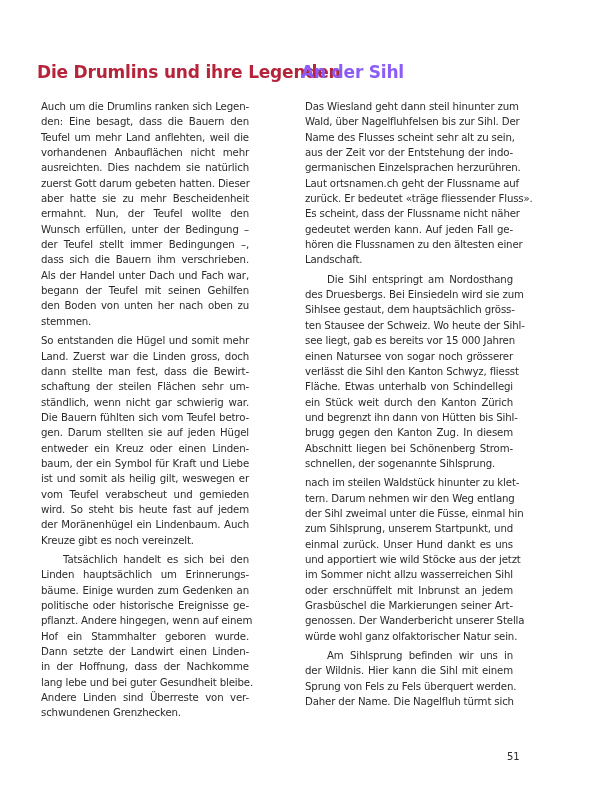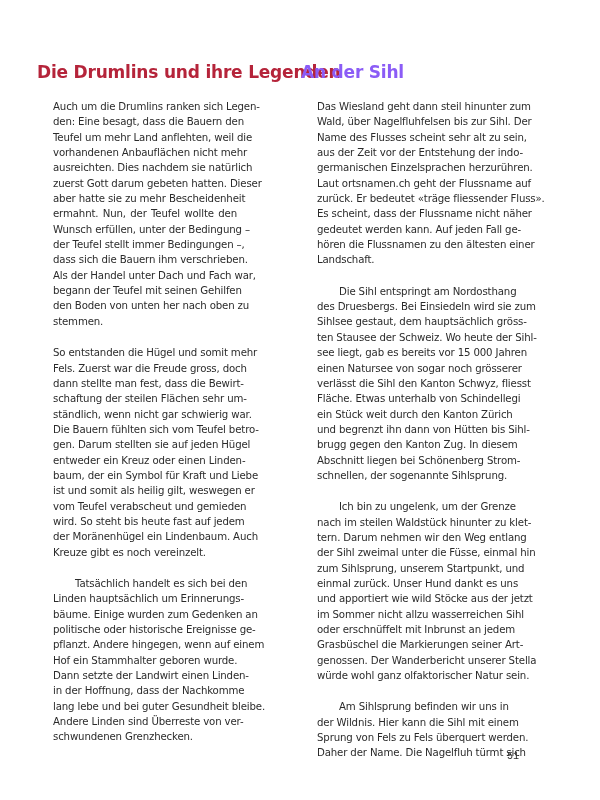--- a/index.html
+++ b/index.html
@@ -3,25 +3,25 @@
 <meta charset="utf-8">
 <style>
   html, body { margin: 0; padding: 0; background: #ffffff; }
   body { width: 600px; height: 800px; position: relative; overflow: hidden;
          font-family: "DejaVu Sans", sans-serif; color: #2b2b2b; }
   .col { position: absolute; top: 64px; width: 216px; }
   .col.left { left: 37px; }
   .col.right { left: 301px; }
   .heading { font-size: 17px; font-weight: bold; color: #b5243a; line-height: 16px;
              margin: 0 0 19px 0; letter-spacing: -0.2px; white-space: nowrap; }
-  .para { font-size: 10.2px; line-height: 15.35px; text-align: justify; margin: 16px;
+  .para { font-size: 10.2px; line-height: 15.35px; text-align: justify; margin: 4px;
           letter-spacing: -0.15px; hyphens: manual; }
   .line { display: block; text-align: justify; text-align-last: justify; white-space: nowrap; overflow: visible; }
   .line.last { text-align-last: left; }
-  .pagenum { position: absolute; left: 507px; top: 751px; font-size: 10px; color: #2b2b2b; font-family: Liberation Mono, monospace; }
+  .pagenum { position: absolute; left: 507px; top: 751px; font-size: 10px; color: #2b2b2b; }
 </style>
 </head>
 <body>
 
 <div class="col left">
   <h2 class="heading" style="color: rgb(181, 36, 58);">Die Drumlins und ihre Legenden</h2>
   <div id="left-body">
       <p class="para">
         <span class="line">Auch um die Drumlins ranken sich Legen-</span>
         <span class="line">den: Eine besagt, dass die Bauern den</span>
@@ -34,21 +34,21 @@
         <span class="line">Wunsch erfüllen, unter der Bedingung –</span>
         <span class="line">der Teufel stellt immer Bedingungen –,</span>
         <span class="line">dass sich die Bauern ihm verschrieben.</span>
         <span class="line">Als der Handel unter Dach und Fach war,</span>
         <span class="line">begann der Teufel mit seinen Gehilfen</span>
         <span class="line">den Boden von unten her nach oben zu</span>
         <span class="line last">stemmen.</span>
       </p>
       <p class="para">
         <span class="line">So entstanden die Hügel und somit mehr</span>
-        <span class="line">Fels. Zuerst war die Freude gross, doch</span>
+        <span class="line">Land. Zuerst war die Linden gross, doch</span>
         <span class="line">dann stellte man fest, dass die Bewirt-</span>
         <span class="line">schaftung der steilen Flächen sehr um-</span>
         <span class="line">ständlich, wenn nicht gar schwierig war.</span>
         <span class="line">Die Bauern fühlten sich vom Teufel betro-</span>
         <span class="line">gen. Darum stellten sie auf jeden Hügel</span>
         <span class="line">entweder ein Kreuz oder einen Linden-</span>
         <span class="line">baum, der ein Symbol für Kraft und Liebe</span>
         <span class="line">ist und somit als heilig gilt, weswegen er</span>
         <span class="line">vom Teufel verabscheut und gemieden</span>
         <span class="line">wird. So steht bis heute fast auf jedem</span>
@@ -96,21 +96,20 @@
         <span class="line">einen Natursee von sogar noch grösserer</span>
         <span class="line">verlässt die Sihl den Kanton Schwyz, fliesst</span>
         <span class="line">Fläche. Etwas unterhalb von Schindellegi</span>
         <span class="line">ein Stück weit durch den Kanton Zürich</span>
         <span class="line">und begrenzt ihn dann von Hütten bis Sihl-</span>
         <span class="line">brugg gegen den Kanton Zug. In diesem</span>
         <span class="line">Abschnitt liegen bei Schönenberg Strom-</span>
         <span class="line last">schnellen, der sogenannte Sihlsprung.</span>
       </p>
       <p class="para">
-        <span class="line" style="text-indent: 22px;">Ich bin zu ungelenk, um der Grenze</span>
         <span class="line">nach im steilen Waldstück hinunter zu klet-</span>
         <span class="line">tern. Darum nehmen wir den Weg entlang</span>
         <span class="line">der Sihl zweimal unter die Füsse, einmal hin</span>
         <span class="line">zum Sihlsprung, unserem Startpunkt, und</span>
         <span class="line">einmal zurück. Unser Hund dankt es uns</span>
         <span class="line">und apportiert wie wild Stöcke aus der jetzt</span>
         <span class="line">im Sommer nicht allzu wasserreichen Sihl</span>
         <span class="line">oder erschnüffelt mit Inbrunst an jedem</span>
         <span class="line">Grasbüschel die Markierungen seiner Art-</span>
         <span class="line">genossen. Der Wanderbericht unserer Stella</span>

